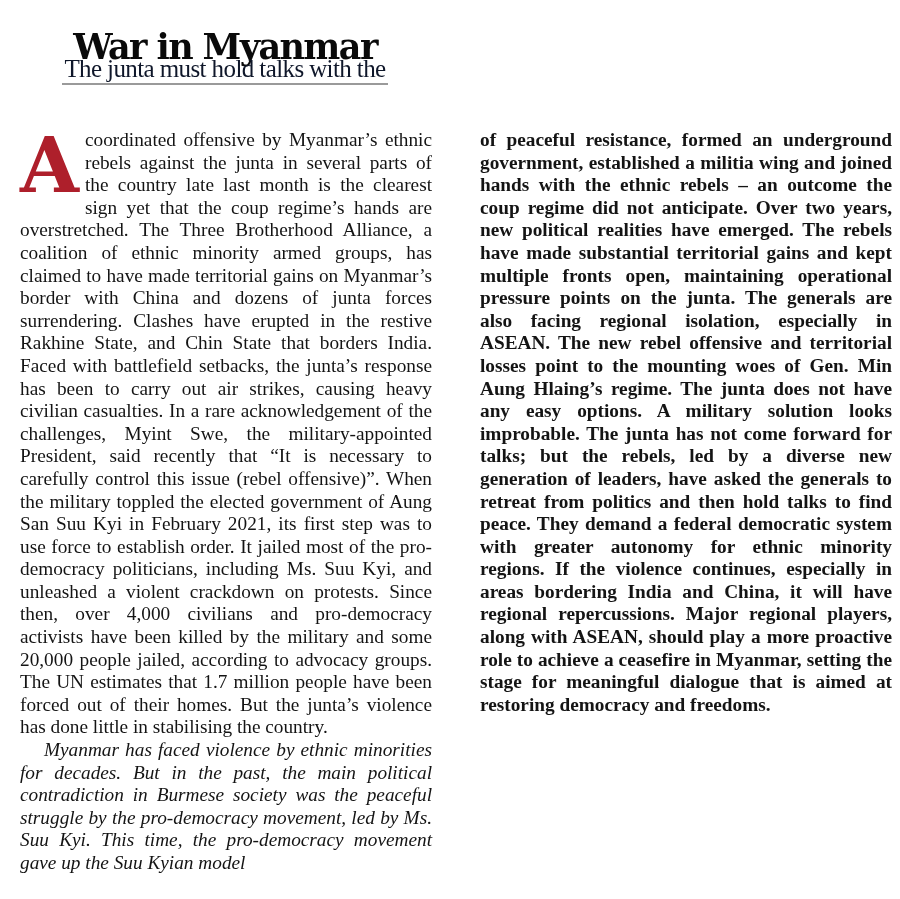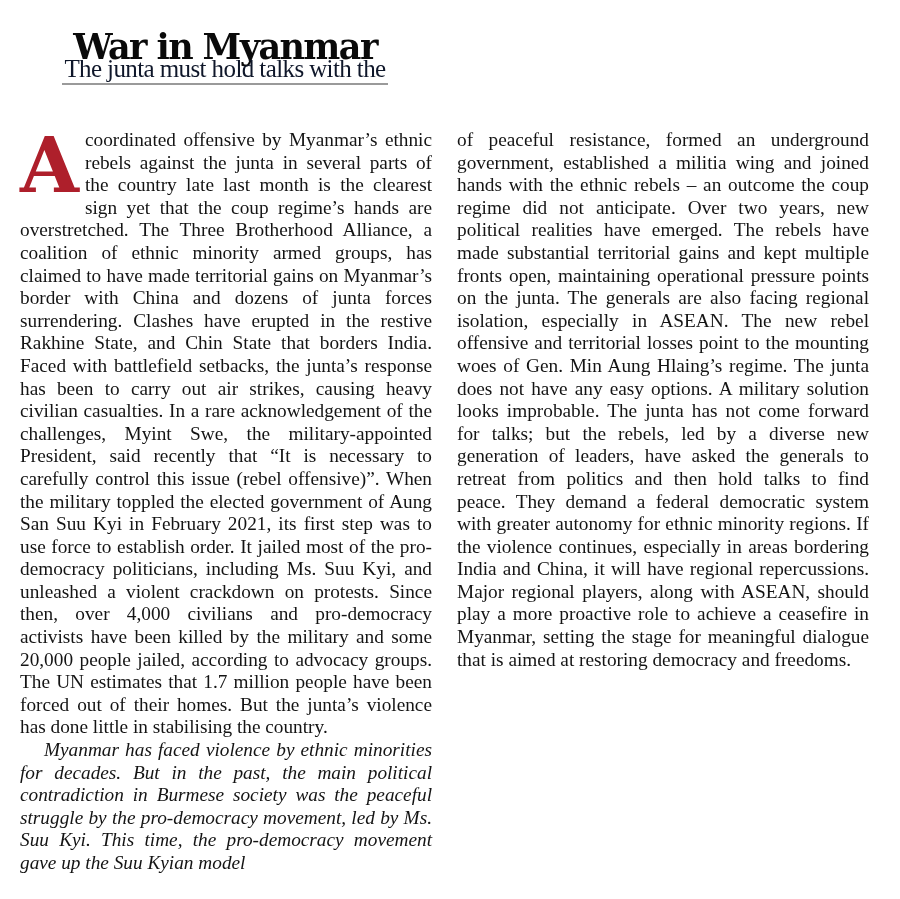--- a/index.html
+++ b/index.html
@@ -16,21 +16,21 @@
   }
   .subtitle .sub-line {
     display: inline-block; border-bottom: 2px solid #9a9a9a; padding: 0 2px 0 2px; line-height: 28px;
   }
   .col {
     position: absolute; top: 129px; width: 412px;
     font-family: "Liberation Serif", serif; font-size: 19.3px; line-height: 22.6px;
     text-align: justify; color: #141414; hyphens: manual;
   }
   .col.left { left: 20px; }
-  .col.right { left: 457px; width: 412px; }
+  .col.right { left: 480px; width: 412px; font-weight: bold; }
   .col p { margin: 0; }
   .col p.indent { text-indent: 24px; font-style: italic; }
   .dropcap {
     float: left; font-family: "DejaVu Serif", serif; font-weight: bold;
     font-size: 76px; line-height: 62px; color: #ae1f2b; margin: 6px 6px 0 0; padding: 0;
     height: 62px;
   }
 </style>
 </head>
 <body>

